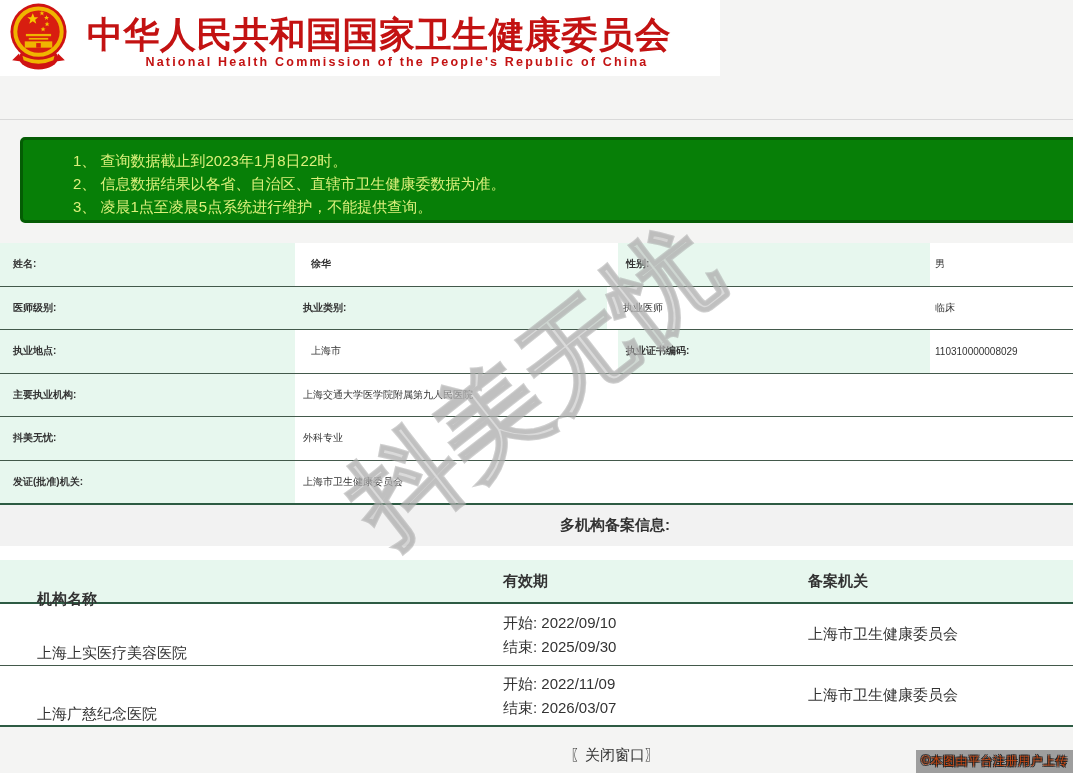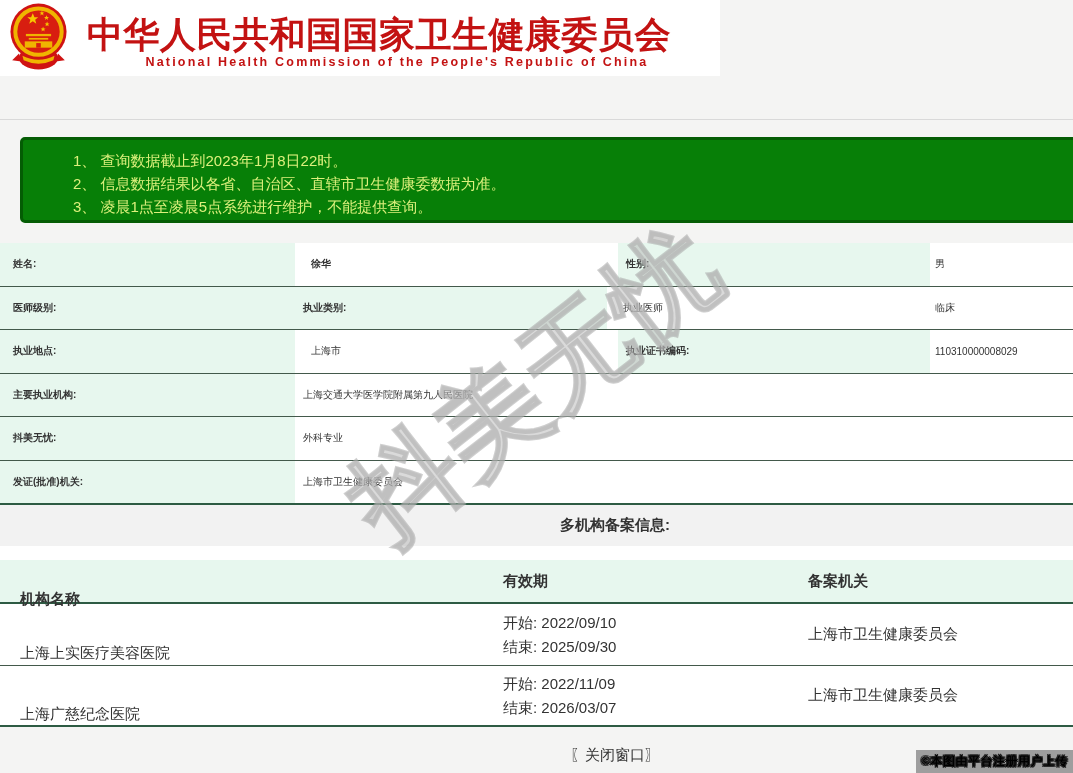--- a/index.html
+++ b/index.html
@@ -48,33 +48,33 @@
   }
   
   .org-table { position:absolute; left:0; top:560px; width:1230px; }
   .org-head {
     display:flex; height:44px; background:#e7f7ee; border-bottom:2px solid #2d5b43;
     align-items:center; font-size:15px; font-weight:bold;
   }
   .org-row { display:flex; background:#fff; align-items:center; font-size:15px; }
   .org-row.r1 { height:62px; border-bottom:1px solid #43594b; }
   .org-row.r2 { height:61px; border-bottom:2px solid #2d5b43; }
-  .oc1 { width:503px; padding-left:20px;margin-top:37px; }
+  .oc1 { width:503px; padding-left:37px;margin-top:37px; }
   .oc2 { width:305px; display:flex; flex-direction:column; justify-content:center; }
   .oc2 div { line-height:24px; }
   .oc3 { flex:1; }
   
   .footer { position:absolute; left:0; top:727px; width:1073px; height:46px; background:#f4f4f3; }
   .close-link {
     position:absolute; left:0; top:746px; width:1230px; text-align:center;
     font-size:15px; color:#333; cursor:pointer;
   }
   .upload-chip {
     position:absolute; right:0; bottom:0; z-index:40;
-    background:rgba(88,88,88,0.55); color:#000000; font-size:12px; font-weight:bold;
+    background:rgba(88,88,88,0.55); color:#c2410c; font-size:12px; font-weight:normal;
     padding:3px 5px; letter-spacing:0.5px;
     text-shadow:1px 1px 0 #222, -1px -1px 0 #222, 1px -1px 0 #222, -1px 1px 0 #222;
   }
   
   .diag-wm {
     position:absolute; left:295px; top:210px; width:480px; height:350px; z-index:30;
     display:flex; align-items:center; justify-content:center;
     transform:rotate(-38deg); pointer-events:none;
     font-size:106px; font-weight:bold; letter-spacing:2px;
     color:rgba(255,255,255,0.04);

